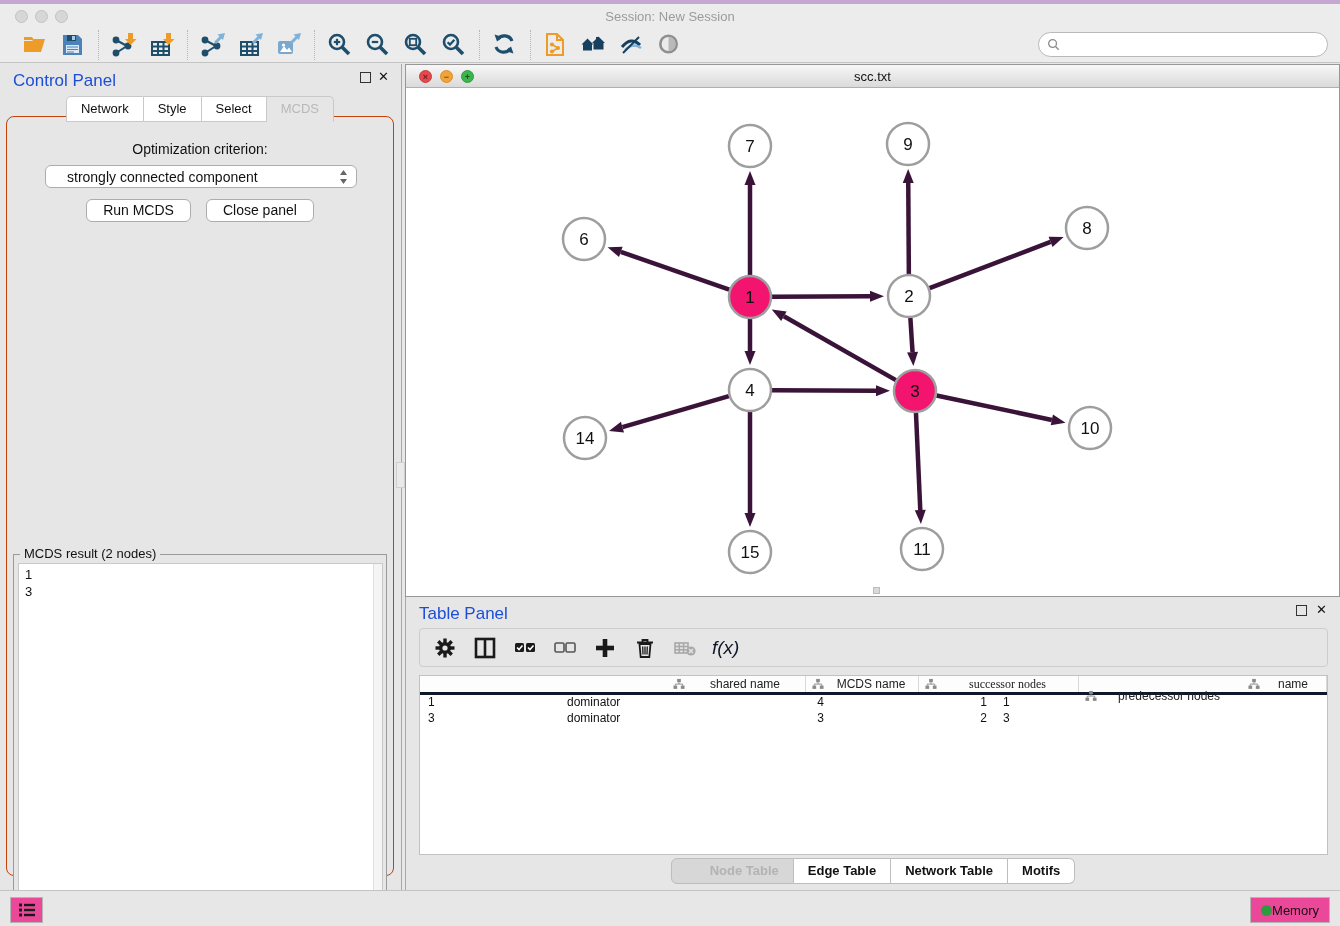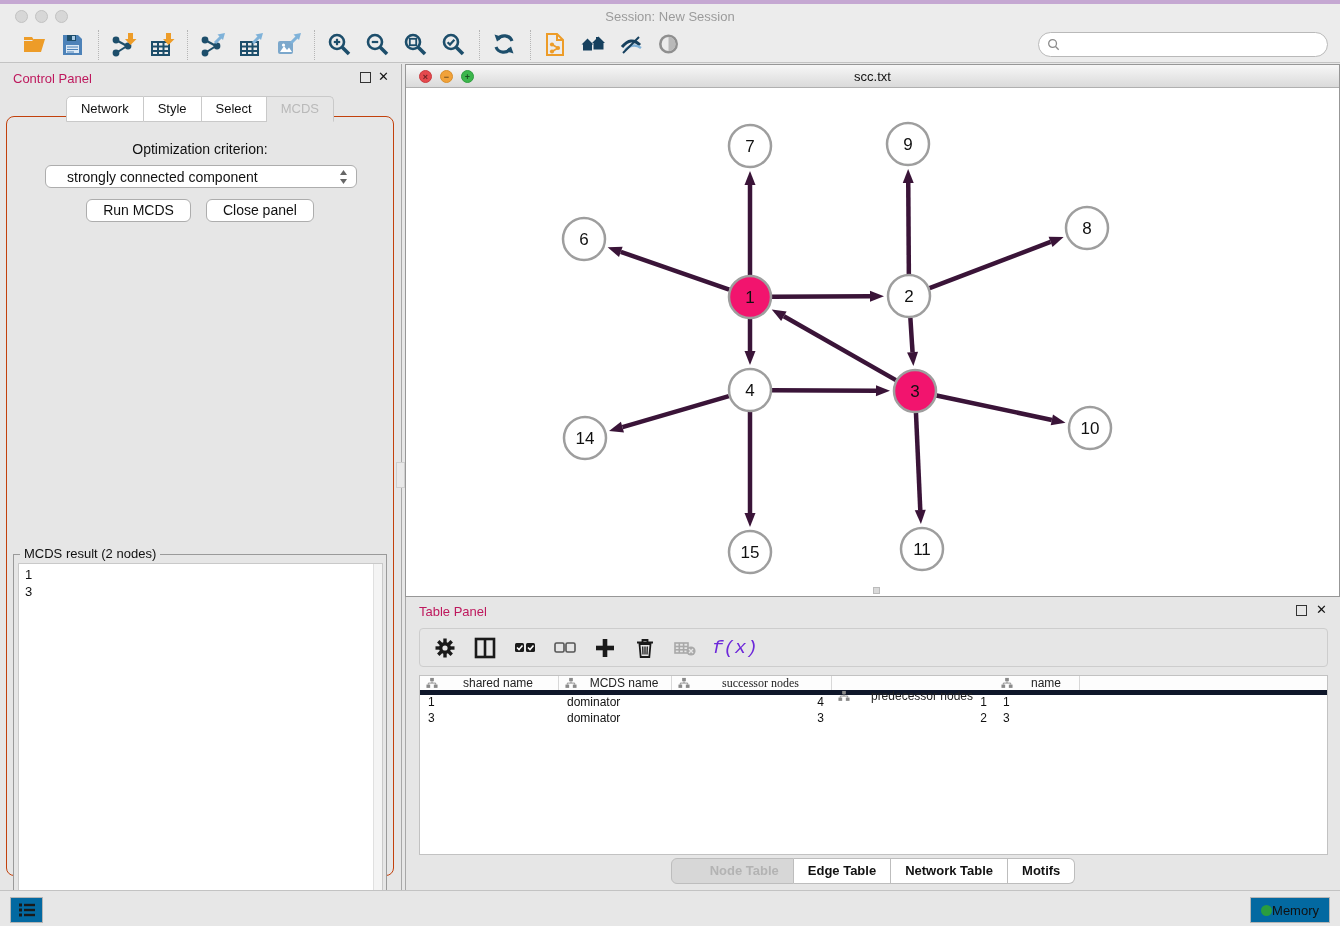--- a/index.html
+++ b/index.html
@@ -15,21 +15,21 @@
   .tb-group { display:flex; align-items:center; gap:8px; padding:0 10px; }
   .tb-sep { width:1px; height:30px; border-left:1px dotted #b5b5b5; }
   .tb-btn { width:30px; height:30px; display:flex; align-items:center; justify-content:center; cursor:default; }
   .tb-btn svg { width:26px; height:26px; }
   .search-wrap { position:absolute; right:12px; top:4px; width:290px; height:25px; background:#fff; border:1px solid #b9b9b9; border-radius:13px; display:flex; align-items:center; padding-left:8px; }
   .search-wrap svg { width:13px; height:13px; }
   .search-input { border:none; outline:none; flex:1; font-size:13px; background:transparent; margin-left:4px; }
   
   .control-panel { position:absolute; left:0; top:64px; width:400px; height:826px; background:#e6e6e6; }
   .panel-header { position:relative; height:28px; }
-  .panel-title { position:absolute; left:13px; top:7px; font-size:13px; color:#be185d; }
+  .panel-title { position:absolute; left:13px; top:7px; font-size:17px; color:#1d4ed8; }
   .float-ico { position:absolute; top:8px; width:11px; height:11px; border:1.5px solid #333; }
   .close-ico { position:absolute; top:5px; font-size:13px; font-weight:bold; color:#111; }
   .cp-tabs { position:absolute; left:0; top:32px; width:100%; display:flex; justify-content:center; z-index:2; }
   .cp-tab { font-size:13px; padding:4px 14px 5px; background:#fff; border:1px solid #c9c9c9; border-left:none; color:#111; }
   .cp-tab:first-child { border-left:1px solid #c9c9c9; border-radius:5px 0 0 0; }
   .cp-tab.sel { background:#e6e6e6; color:#b9b9b9; border-radius:0 5px 0 0; border-bottom-color:#e6e6e6; }
   .cp-content { position:absolute; left:6px; top:52px; width:388px; height:760px; border:1px solid #c2410c; border-radius:8px; background:#e6e6e6; }
   .opt-label { position:absolute; top:24px; width:100%; text-align:center; font-size:14px; color:#111; }
   .criterion { position:absolute; left:38px; top:48px; width:312px; height:23px; background:#fff; border:1px solid #adadad; border-radius:6px; display:flex; align-items:center; font-size:14px; padding-left:21px; color:#111; }
   .criterion .stepper { position:absolute; right:8px; top:3px; }
@@ -48,36 +48,36 @@
   .net-grip-bottom { position:absolute; left:50%; bottom:2px; width:7px; height:7px; background:#d9d9d9; border:1px solid #bbb; }
   
   .v-divider { position:absolute; left:400px; top:64px; width:5px; height:826px; background:#e7e7e7; }
   .v-divider .line { position:absolute; left:1px; top:0; width:1px; height:100%; background:#a8a8a8; }
   .v-grip { position:absolute; left:-4px; top:398px; width:9px; height:26px; background:#e9e9e9; border:1px solid #cfcfcf; }
   
   .table-panel { position:absolute; left:405px; top:597px; width:935px; height:293px; background:#e6e6e6; border-left:1px solid #a8a8a8; }
   .tp-toolbar { position:absolute; left:13px; top:31px; width:909px; height:39px; border:1px solid #cdcdcd; border-radius:4px; display:flex; align-items:center; gap:14px; padding-left:12px; }
   .tp-btn { width:26px; height:26px; display:flex; align-items:center; justify-content:center; }
   .tp-btn svg { width:22px; height:22px; }
-  .fx-label { font-family:Liberation Mono, monospace; font-style:italic; font-size:19px; color:#6d28d9; }
+  .fx-label { font-family:Liberation Sans, sans-serif; font-style:italic; font-size:19px; color:#0f172a; }
   .tp-table { position:absolute; left:13px; top:78px; width:909px; height:180px; background:#fff; border:1px solid #c2c2c2; overflow:hidden; }
-  .tp-header { display:flex; height:19px; border-bottom:5px solid #0f172a; background:#fdfdfd; }
+  .tp-header { display:flex; height:19px; border-bottom:3px solid #0f172a; background:#fdfdfd;justify-content:flex-end; }
   .tp-hcell { display:flex; align-items:center; border-right:1px solid #d8d8d8; font-size:12px; color:#222; padding-left:6px; position:relative; }
   .tp-hcell svg { width:12px; height:12px; flex:0 0 12px; }
   .tp-hcell span { flex:1; text-align:center; }
   .tp-row { display:flex; height:16px; font-size:12px; color:#111; }
   .tp-cell { padding:0 8px; overflow:hidden; white-space:nowrap; }
   .tp-tabs { position:absolute; left:0; bottom:6px; width:100%; display:flex; justify-content:center; }
   .tp-tab { font-size:13px; font-weight:bold; padding:4px 14px 5px; background:#fff; border:1px solid #bdbdbd; border-left:none; color:#111; }
   .tp-tab:first-child { border-left:1px solid #bdbdbd; border-radius:6px 0 0 6px; }
   .tp-tab:last-child { border-radius:0 6px 6px 0; }
   .tp-tab.sel { background:#d7d7d7; color:#b3b3b3;padding-left:38px; }
   
   .statusbar { position:absolute; left:0; top:890px; width:1340px; height:36px; background:#e7e7e7; border-top:1px solid #c3c3c3; }
-  .sb-btn { position:absolute; top:6px; height:26px; background:#0369a1; border:1px solid #b5b5b5; display:flex; align-items:center; justify-content:center; font-size:13px; color:#111; }
+  .sb-btn { position:absolute; top:6px; height:26px; background:#ec4899; border:1px solid #b5b5b5; display:flex; align-items:center; justify-content:center; font-size:13px; color:#111; }
   .mem-dot { width:11px; height:11px; border-radius:50%; }
 </style>
 </head>
 <body>
 
 <div class="window">
   <div class="top-strip"></div>
 
   <div class="titlebar">
     <div class="tl-dot" style="left:15px"></div>

